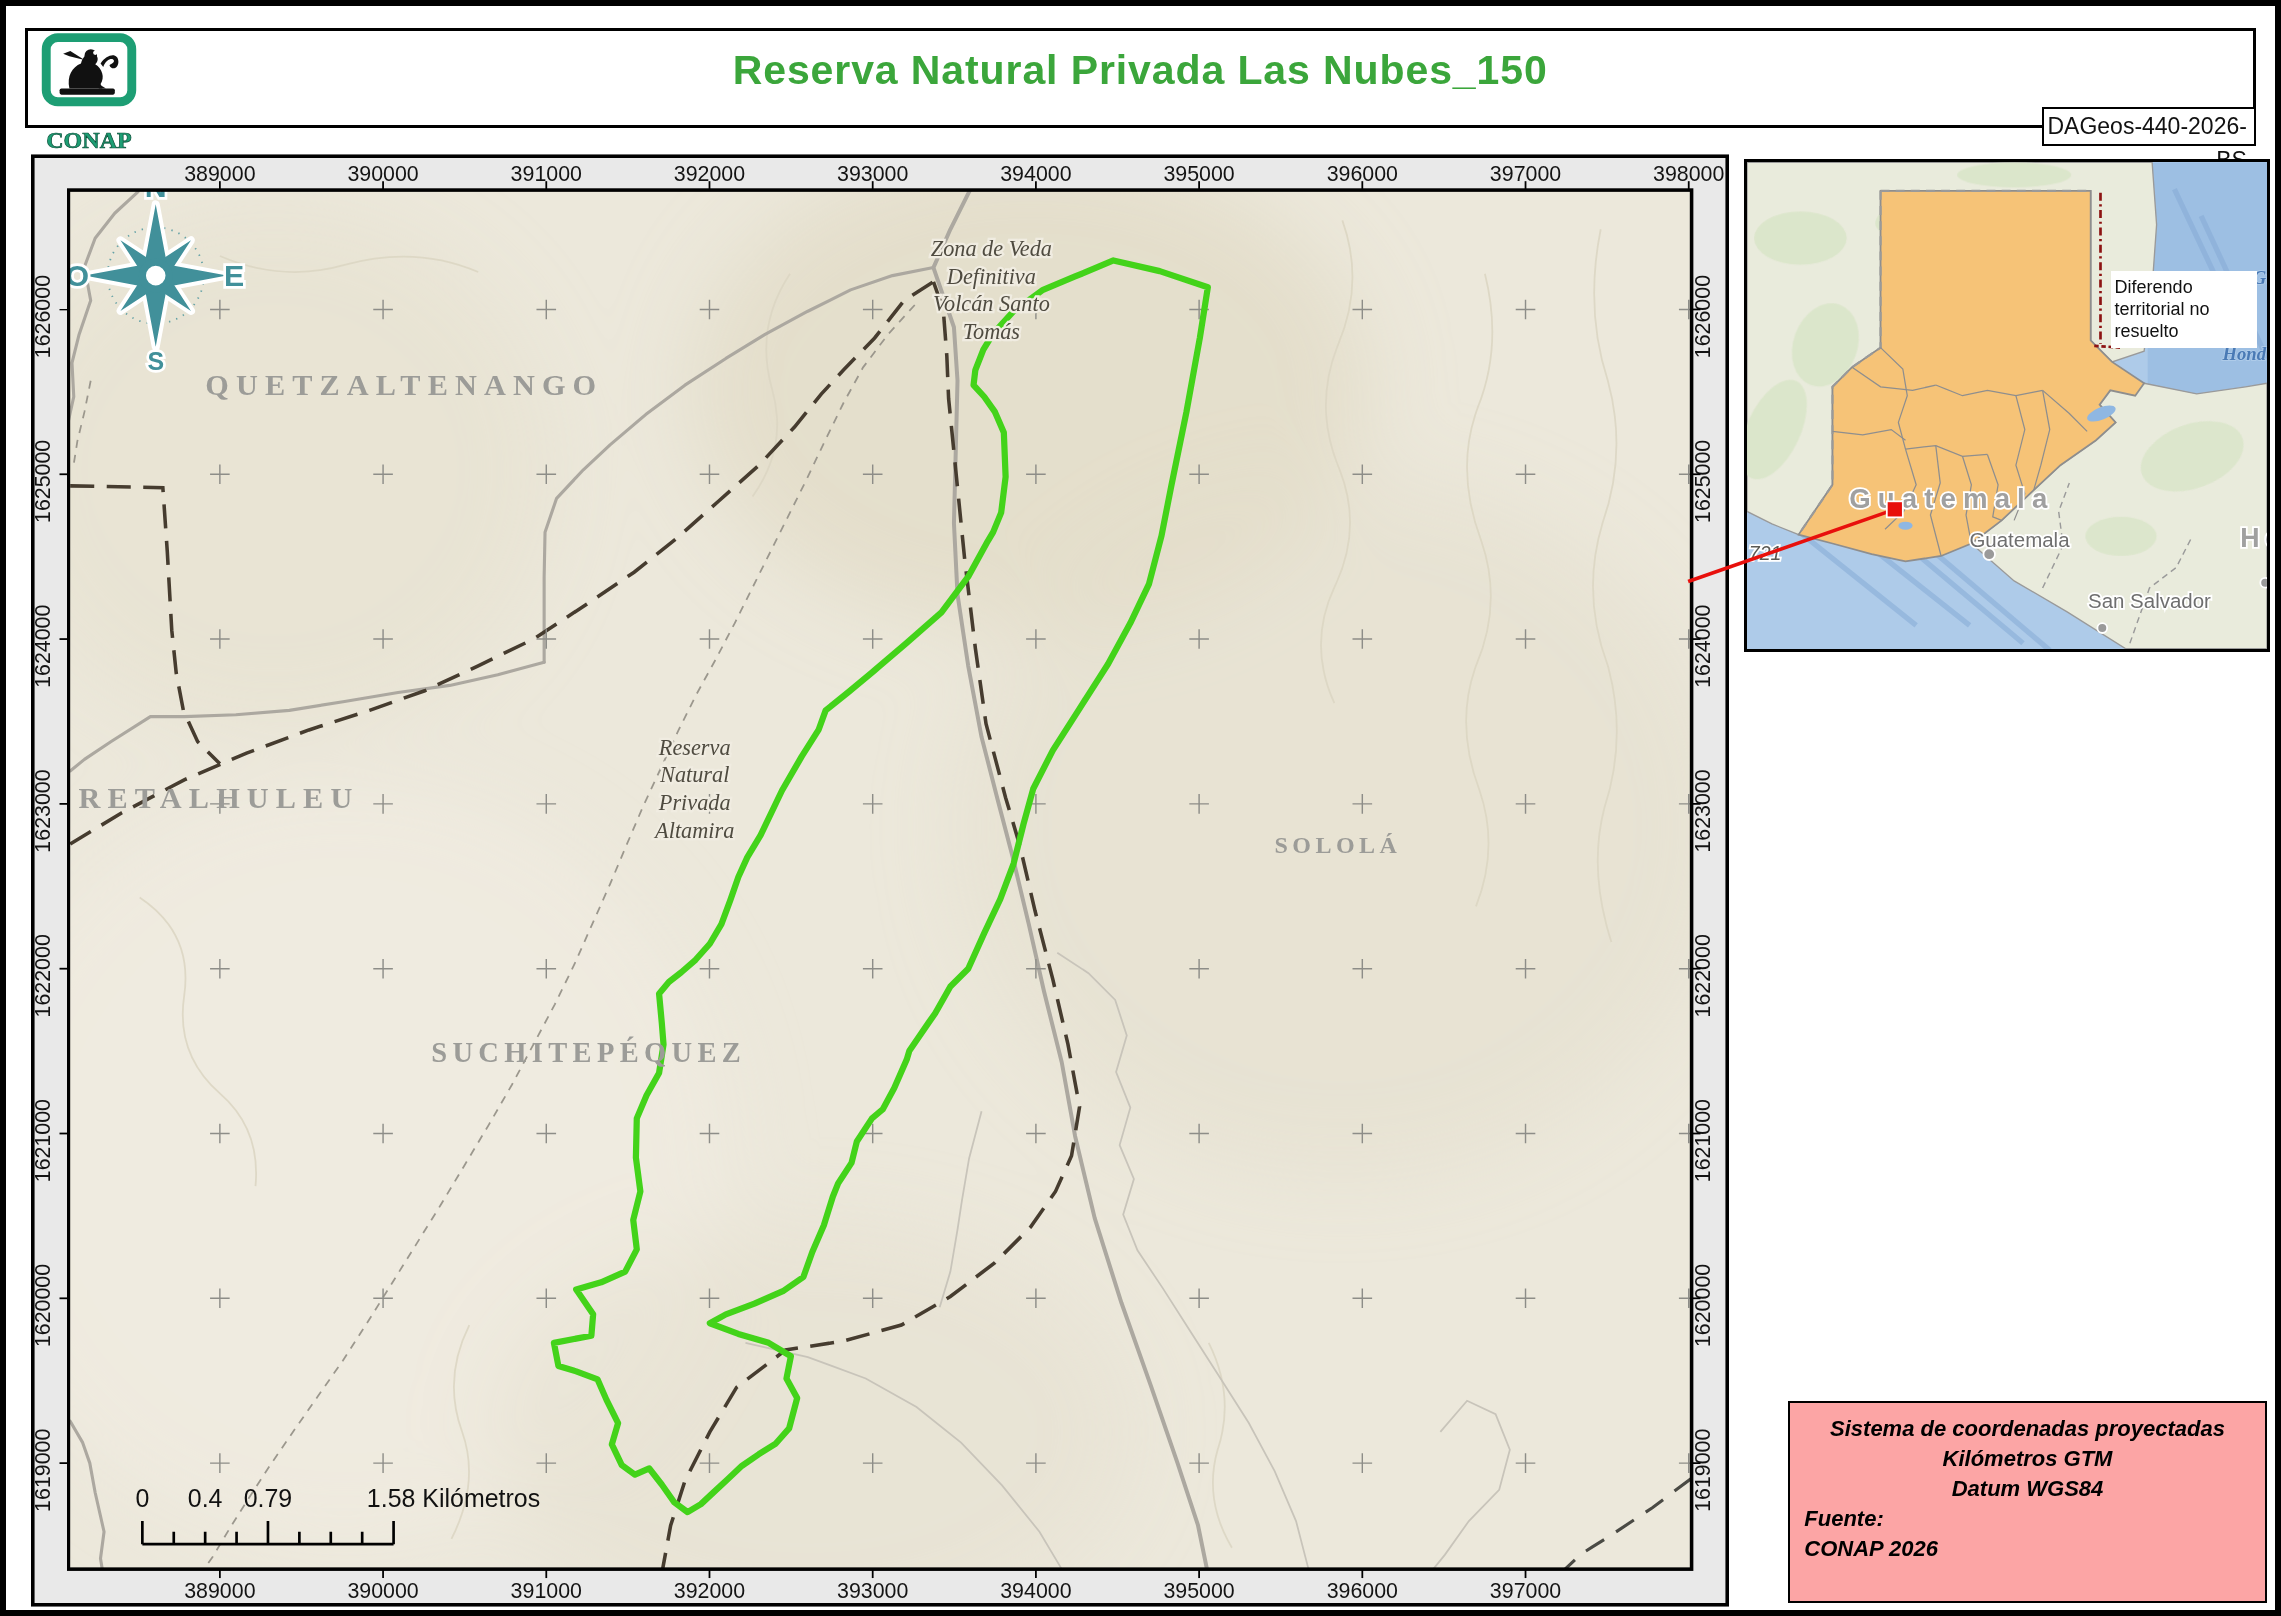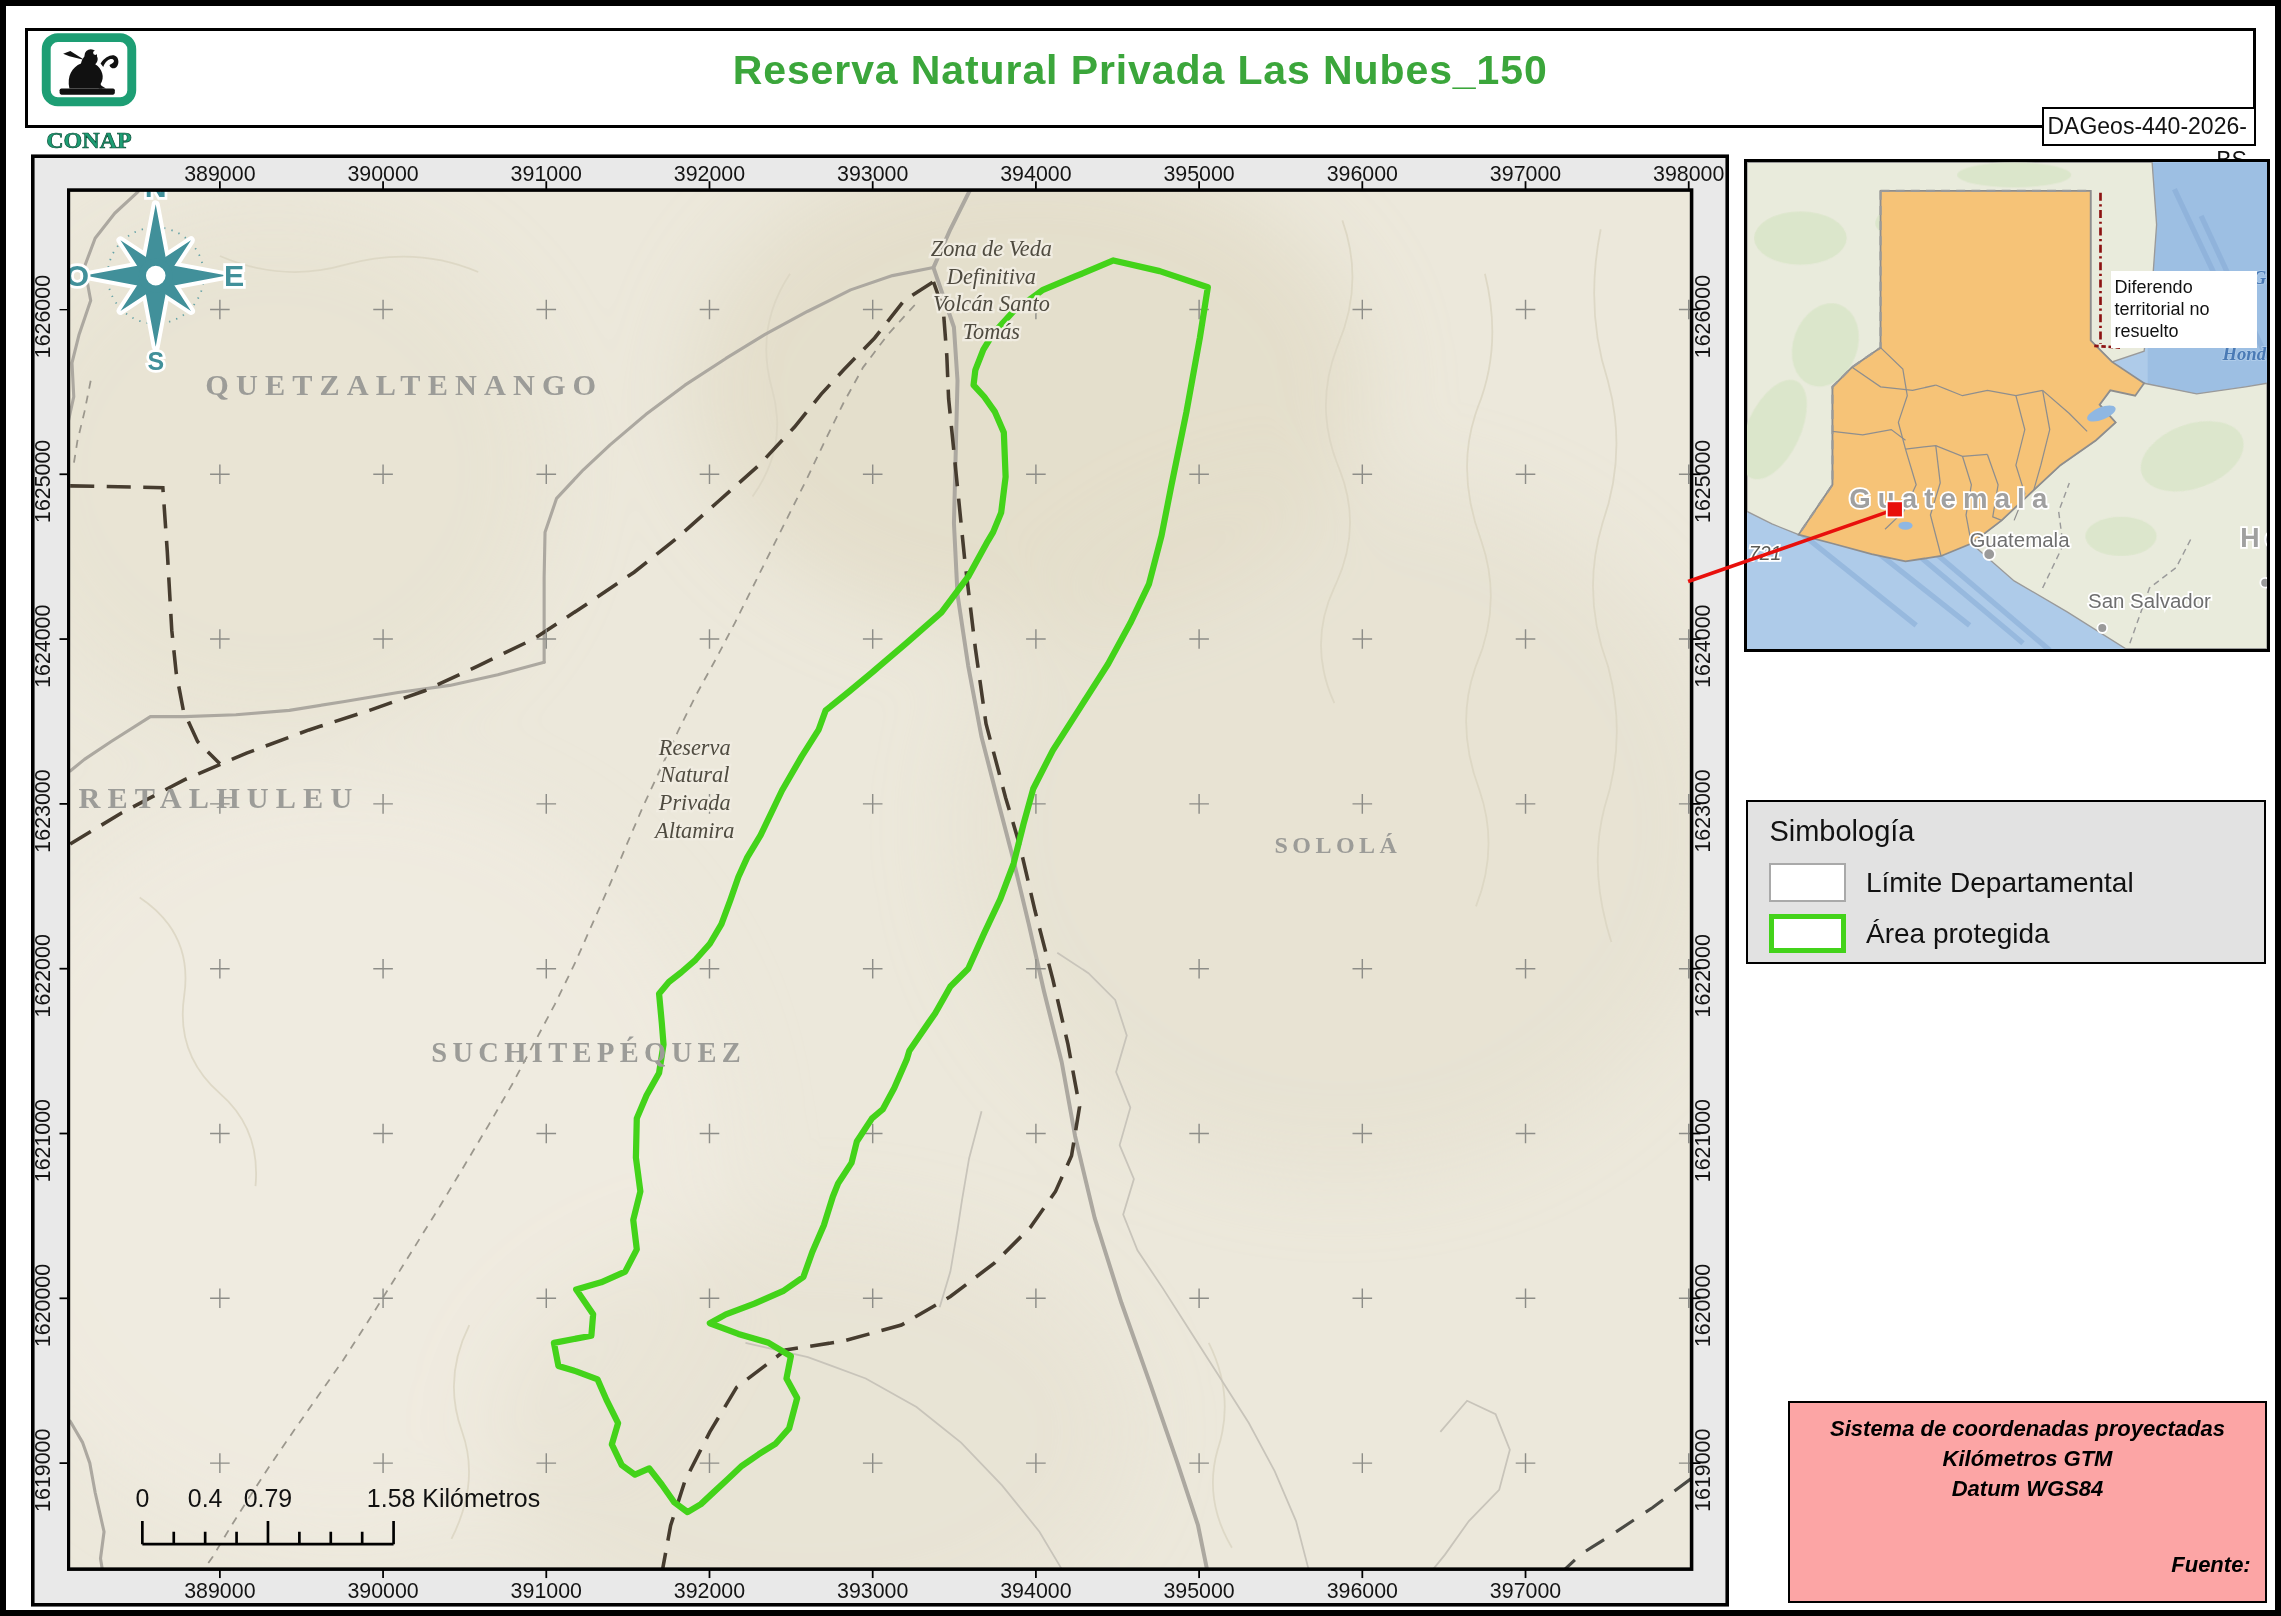--- a/index.html
+++ b/index.html
@@ -20,21 +20,21 @@
   .legend{position:absolute;left:1740px;top:794px;width:520px;height:164px;background:#E2E2E2;border:2.7px solid #000;box-sizing:border-box;}
   .legend-title{position:absolute;left:21.4px;top:12.5px;font-size:29px;color:#111;}
   .legend-item{position:absolute;left:21.4px;display:flex;align-items:center;}
   .legend-item .sw{width:77px;height:39px;background:#fff;box-sizing:border-box;margin-right:19.6px;}
   .sw-dept{border:2.7px solid #A9A9A9;}
   .sw-prot{border:5.3px solid #43D31A;}
   .legend-item .lb{font-size:28px;color:#111;}
   
   .source{position:absolute;left:1782px;top:1395px;width:479px;height:202px;background:#fca5a5;border:2.7px solid #000;box-sizing:border-box;padding:10.7px 14.3px;font-style:italic;font-weight:bold;font-size:22px;line-height:30px;color:#000;}
   .src-c{text-align:center;}
-  .src-l{text-align:right;margin-top:46px;}
+  .src-l{text-align:left;}
   .src-j{text-align:justify;text-align-last:justify;}
   
   .logo svg{display:block;}
   text{user-select:none;}
 </style>
 </head>
 <body>
 
 <div class="page">
 
@@ -416,31 +416,20 @@
         <text x="534" y="222" font-size="21">Hond</text>
       </g>
     </svg>
     <div class="inset-note">
       <div>Diferendo</div>
       <div>territorial no</div>
       <div>resuelto</div>
     </div>
   </div>
 
-  <div class="legend">
-    <div class="legend-title">Simbología</div>
-    <div class="legend-item" style="top:61px;">
-      <div class="sw sw-dept"></div>
-      <div class="lb">Límite Departamental</div>
-    </div>
-    <div class="legend-item" style="top:112px;">
-      <div class="sw sw-prot"></div>
-      <div class="lb">Área protegida</div>
-    </div>
-  </div>
 
   <div class="source">
     <div class="src-c">Sistema de coordenadas proyectadas</div>
     <div class="src-c">Kilómetros GTM</div>
     <div class="src-c">Datum WGS84</div>
     <div class="src-l">Fuente:</div>
     <div class="src-l">CONAP 2026</div>
 
   </div>
 

